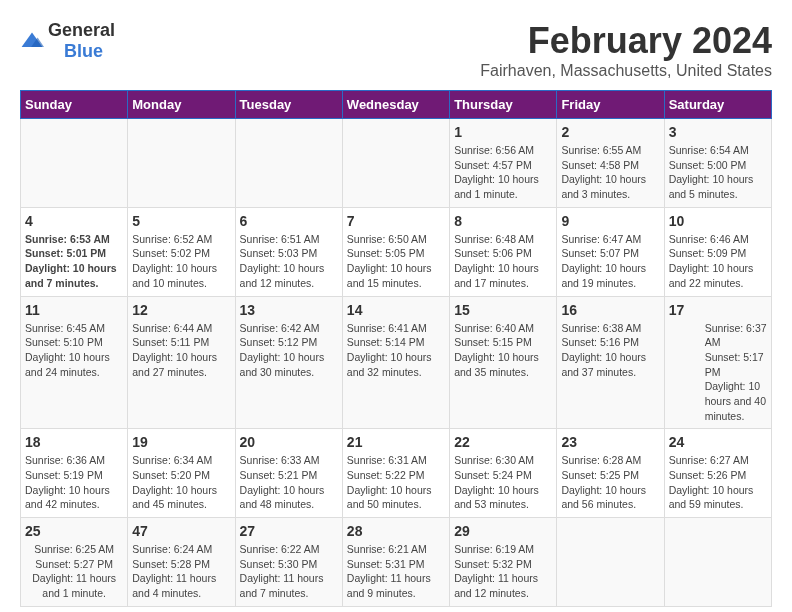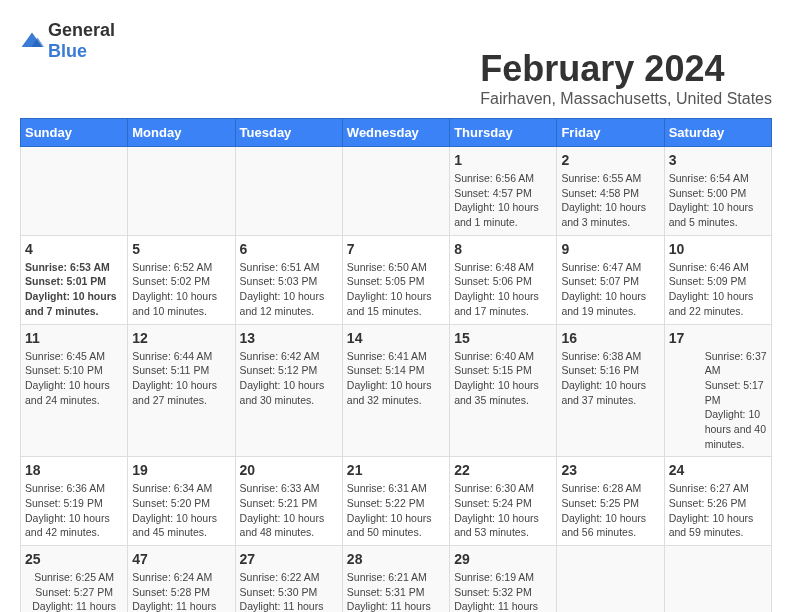--- a/index.html
+++ b/index.html
@@ -23,44 +23,45 @@
     }
     .logo-text-general {
       font-size: 18px;
       font-weight: bold;
       color: #333;
     }
     .logo-text-blue {
       font-size: 18px;
       font-weight: bold;
       color: #3a7bd5;
+      margin-left: 16px;
     }
     .logo-icon {
       width: 24px;
       height: 20px;
     }
     .title-area {
-      margin-top: 28px;
+      text-align: right;
     }
     .main-title {
       font-size: 36px;
       font-weight: bold;
       color: #333;
     }
     .subtitle {
       font-size: 16px;
       color: #555;
     }
     table {
       width: 100%;
       border-collapse: collapse;
       table-layout: fixed;
     }
     thead tr {
-      background-color: #3b82f6;
+      background-color: #701a75;
     }
     thead th {
       color: #fff;
       font-size: 13px;
       font-weight: bold;
       padding: 6px 4px;
       text-align: left;
       border: 1px solid #2a6bc5;
     }
     tbody tr {

